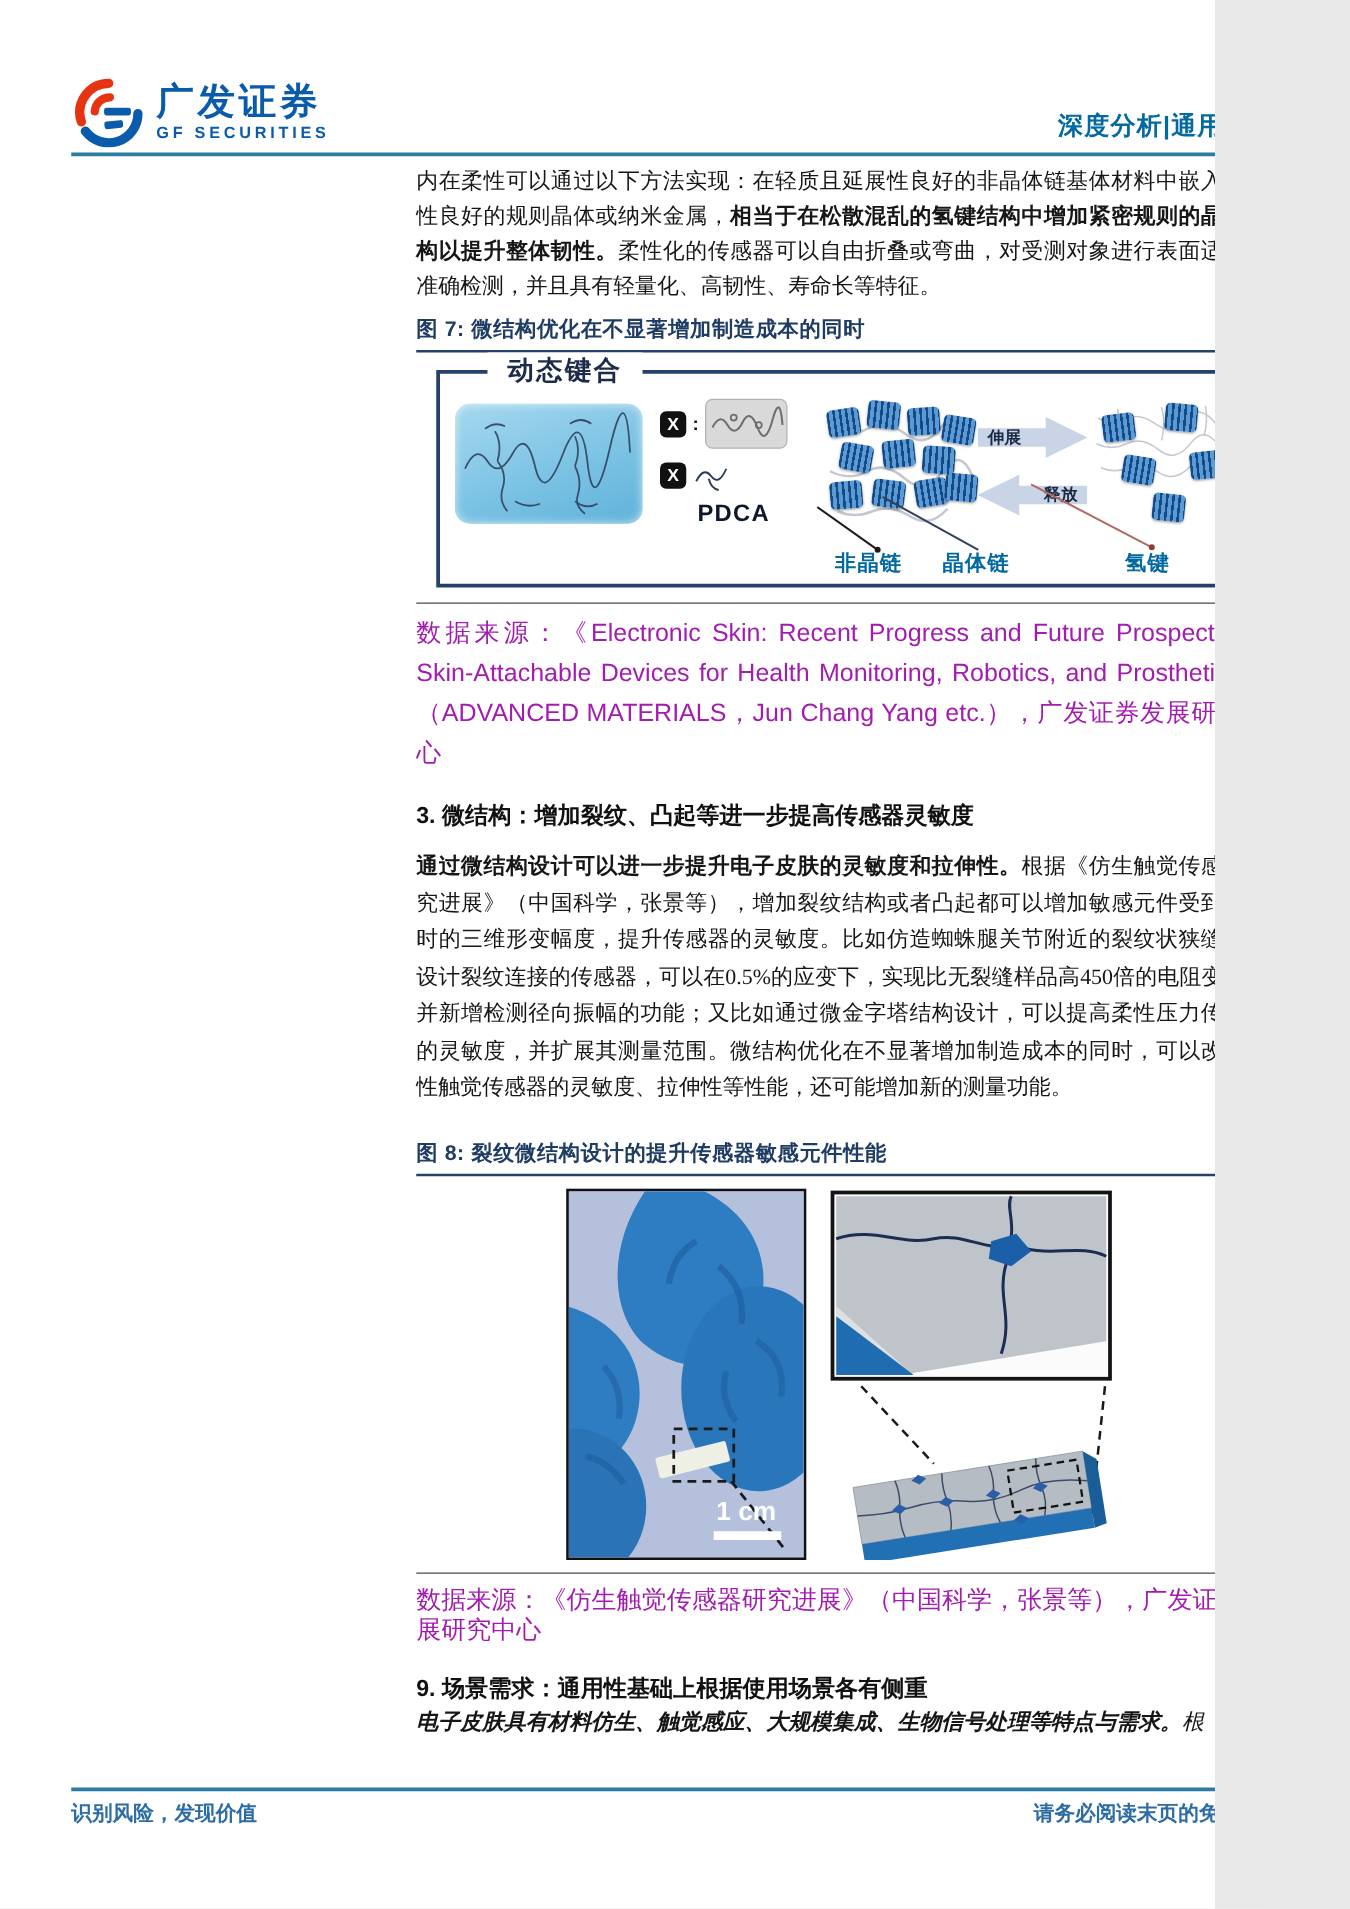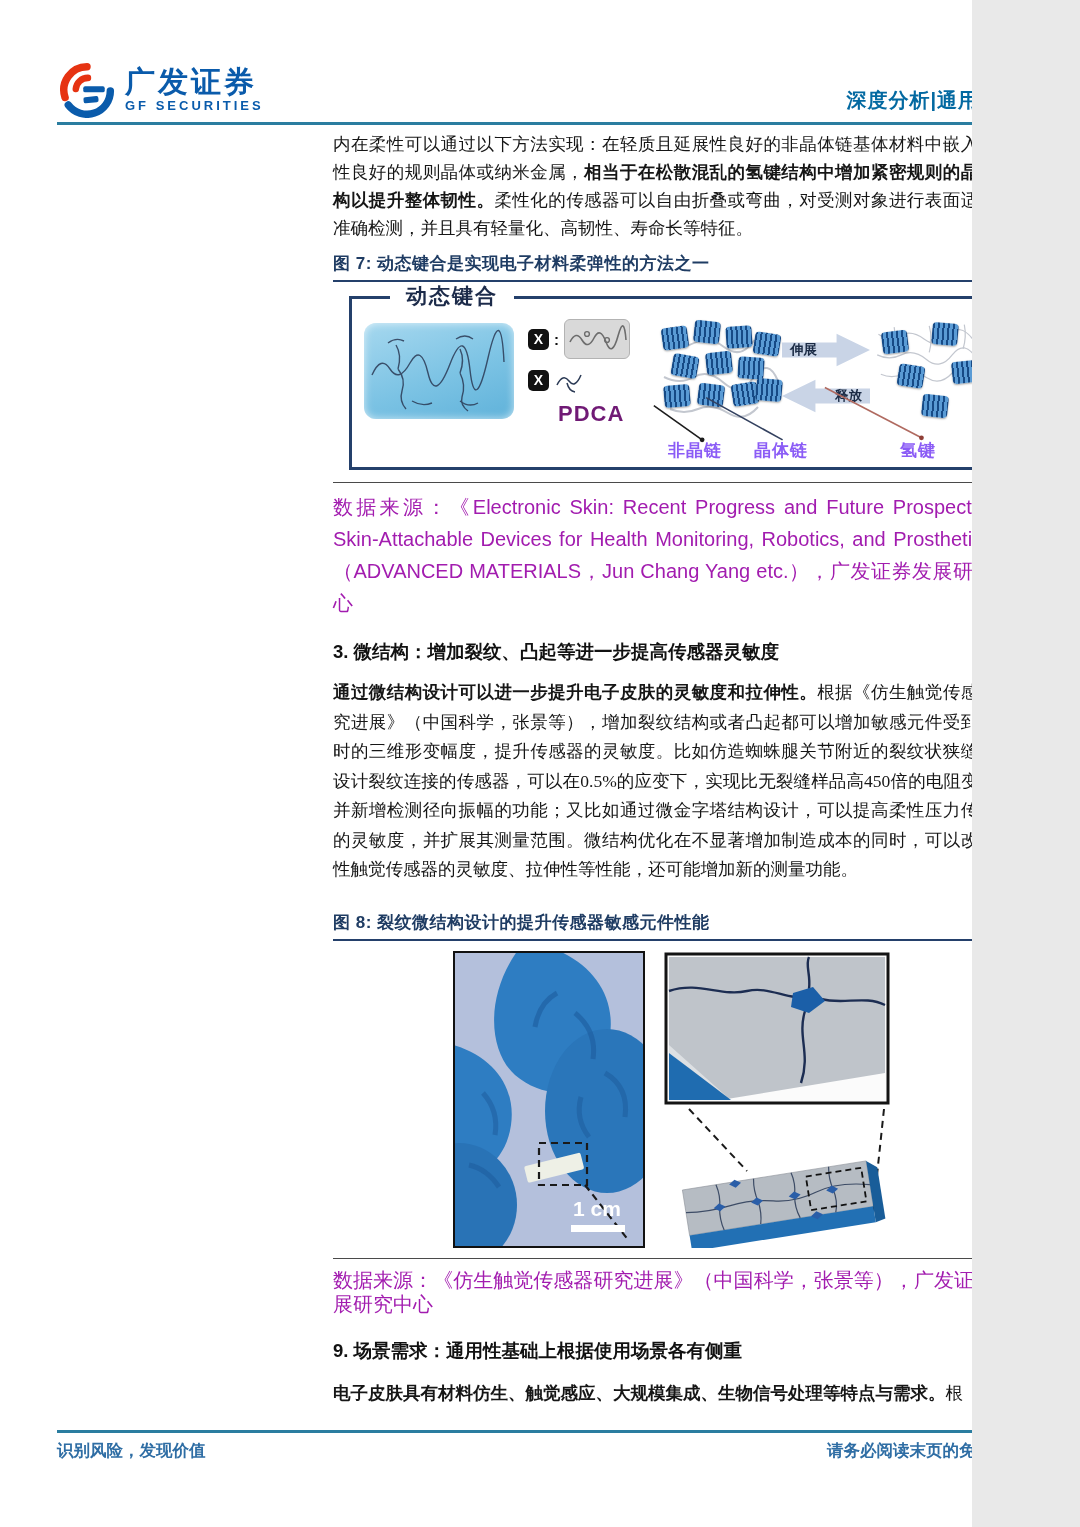--- a/index.html
+++ b/index.html
@@ -25,53 +25,53 @@
              font-size:17px;font-weight:bold;color:#1f3c63;letter-spacing:.5px;}
   .fig-title.second{margin-top:26px;}
 
   .caption{border-top:1.5px solid #4a4a4a;padding-top:8px;font-size:20px;line-height:32px;
            color:#a21caf;text-align:justify;}
   .caption.one-line{line-height:24px;padding-top:9px;}
 
   .sec-heading{margin-top:20px;font-size:18.5px;font-weight:bold;color:#111;}
   .sec-heading.h4{margin-top:22px;}
   .para2-wrap{margin-top:14px;}
-  .para3-wrap{margin-top:16px;}
+  .para3-wrap{margin-top:0;font-style:italic;}
 
   
   .fig7-area{padding:14px 4px 12px 16px;}
   .fig7-box{position:relative;border:3px solid #24406b;height:168px;background:#fff;}
   .fig7-legend{position:absolute;top:-17px;left:38px;background:#fff;padding:0 16px;
                font-size:21px;font-weight:bold;color:#1c2b4a;letter-spacing:2px;}
   .fig7-flex{display:flex;align-items:flex-start;height:100%;padding:16px 10px 0 12px;box-sizing:border-box;}
   .mol-panel{width:150px;height:96px;border-radius:12px;flex:none;margin-top:8px;
              background:linear-gradient(160deg,#a6d8ef 0%,#7cc3e4 55%,#5fb2da 100%);
              box-shadow:inset 0 0 8px rgba(255,255,255,.7);}
   .linker{flex:none;width:132px;padding-left:14px;margin-top:4px;}
   .linker-row{display:flex;align-items:center;gap:5px;margin-bottom:8px;}
   .xbadge{width:21px;height:21px;background:#111;color:#fff;border-radius:5px;flex:none;
           font-weight:bold;font-size:14px;display:inline-flex;align-items:center;justify-content:center;}
   .xcolon{font-weight:bold;font-size:15px;color:#111;}
   .graybox{width:64px;height:38px;background:#d9d9d9;border:1px solid #b3b3b3;border-radius:6px;}
-  .pdca{font-size:22px;font-weight:bold;color:#701a75;margin:2px 0 0 30px;letter-spacing:1px;}
+  .pdca{font-size:19px;font-weight:bold;color:#0f172a;margin:2px 0 0 30px;letter-spacing:1px;}
   .cluster{position:relative;flex:none;height:104px;margin-top:6px;}
   .cluster.dense{width:122px;}
   .cluster.sparse{flex:1;margin-left:6px;}
   .cluster svg{position:absolute;inset:0;}
   .coil{position:absolute;width:26px;height:22px;border-radius:4px;
         background:repeating-linear-gradient(90deg,#164a86 0 2px,#5a9bd5 2px 5px);
         box-shadow:0 1px 2px rgba(0,0,0,.35);}
   .arrows{flex:none;width:88px;display:flex;flex-direction:column;gap:12px;margin-top:18px;}
   .arrow{position:relative;height:34px;background:#c9d4e6;}
   .arrow.right{clip-path:polygon(0 28%,62% 28%,62% 2%,100% 50%,62% 98%,62% 72%,0 72%);}
   .arrow.left{clip-path:polygon(100% 28%,38% 28%,38% 2%,0 50%,38% 98%,38% 72%,100% 72%);}
   .arrow span{position:absolute;top:50%;transform:translateY(-50%);font-size:13.5px;font-weight:bold;color:#1b2b45;}
   .arrow.right span{left:8px;}
   .arrow.left span{right:8px;}
-  .fig7-labels span{position:absolute;bottom:5px;font-size:17px;font-weight:bold;color:#8b5cf6;letter-spacing:1px;}
+  .fig7-labels span{position:absolute;bottom:5px;font-size:17px;font-weight:bold;color:#0369a1;letter-spacing:1px;}
   .lbl-amorphous{left:316px;}
   .lbl-crystal{left:402px;}
   .lbl-hbond{left:548px;}
   .fig7-overlay{position:absolute;inset:0;pointer-events:none;}
 
   
   .fig8-area{margin:10px auto;width:442px;height:297px;display:flex;gap:14px;}
   .fig8-left{width:188px;height:293px;border:2px solid #111;background:#b4c0dc;flex:none;overflow:hidden;}
   .fig8-right{width:236px;height:297px;flex:none;}
 
@@ -101,21 +101,21 @@
         <div class="en">GF SECURITIES</div>
       </span>
     </div>
     <div class="header-cat">深度分析|通用设备</div>
   </div>
 
   <div id="content">
 
     <p class="body-para"><span>内在柔性可以通过以下方法实现：在轻质且延展性良好的非晶体链基体材料中嵌入稳定性良好的规则晶体或纳米金属，</span><span class="b">相当于在松散混乱的氢键结构中增加紧密规则的晶体结构以提升整体韧性。</span><span>柔性化的传感器可以自由折叠或弯曲，对受测对象进行表面适形的准确检测，并且具有轻量化、高韧性、寿命长等特征。</span></p>
 
-    <div class="fig-title">图 7: 动态键合是实现电子材料柔弹性的方法之一</div>
+    <div class="fig-title">图 7: 微结构优化在不显著增加制造成本的同时</div>
 
     <div class="fig7-area">
       <div class="fig7-box">
         <span class="fig7-legend">动态键合</span>
 
         <div class="fig7-flex">
           <div class="mol-panel">
             <svg width="150" height="96" viewBox="0 0 150 96">
               <g fill="none" stroke="#2b3a55" stroke-width="1.4" opacity=".85">
                 <path d="M8,52 q9,-20 18,-6 t20,-6 t18,10 t22,-9 t20,6 t18,-12 t16,4"></path>

